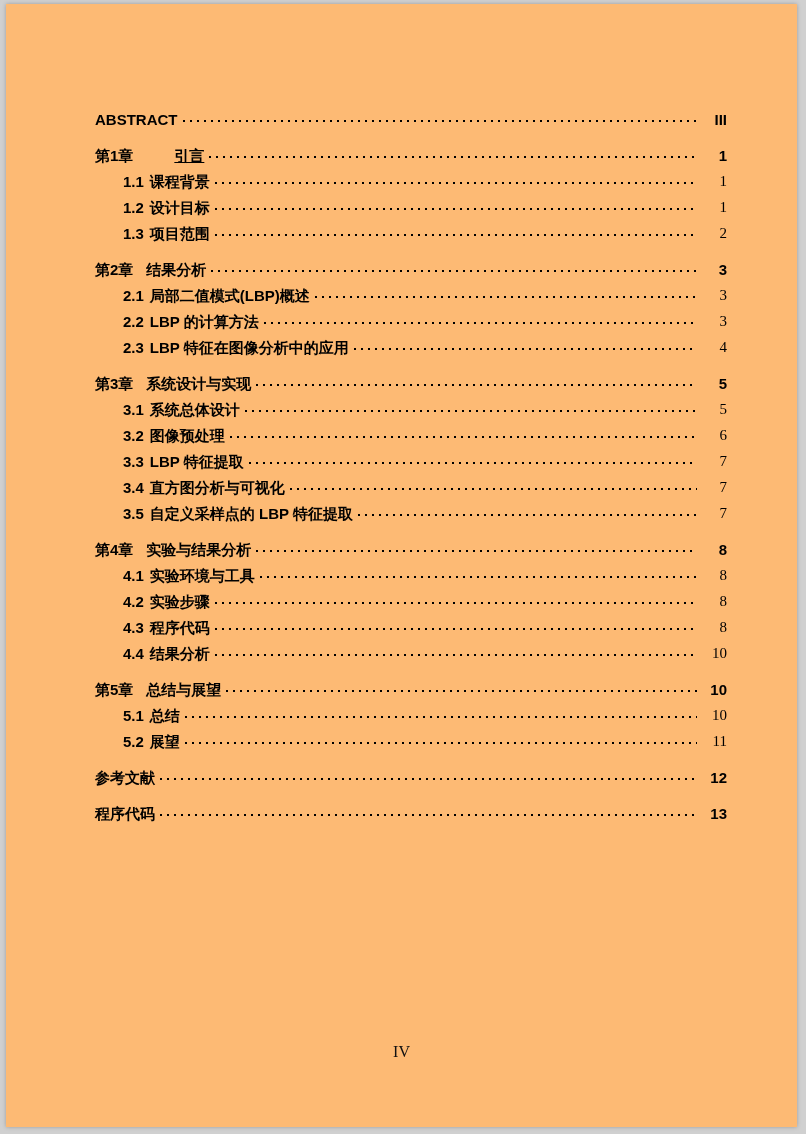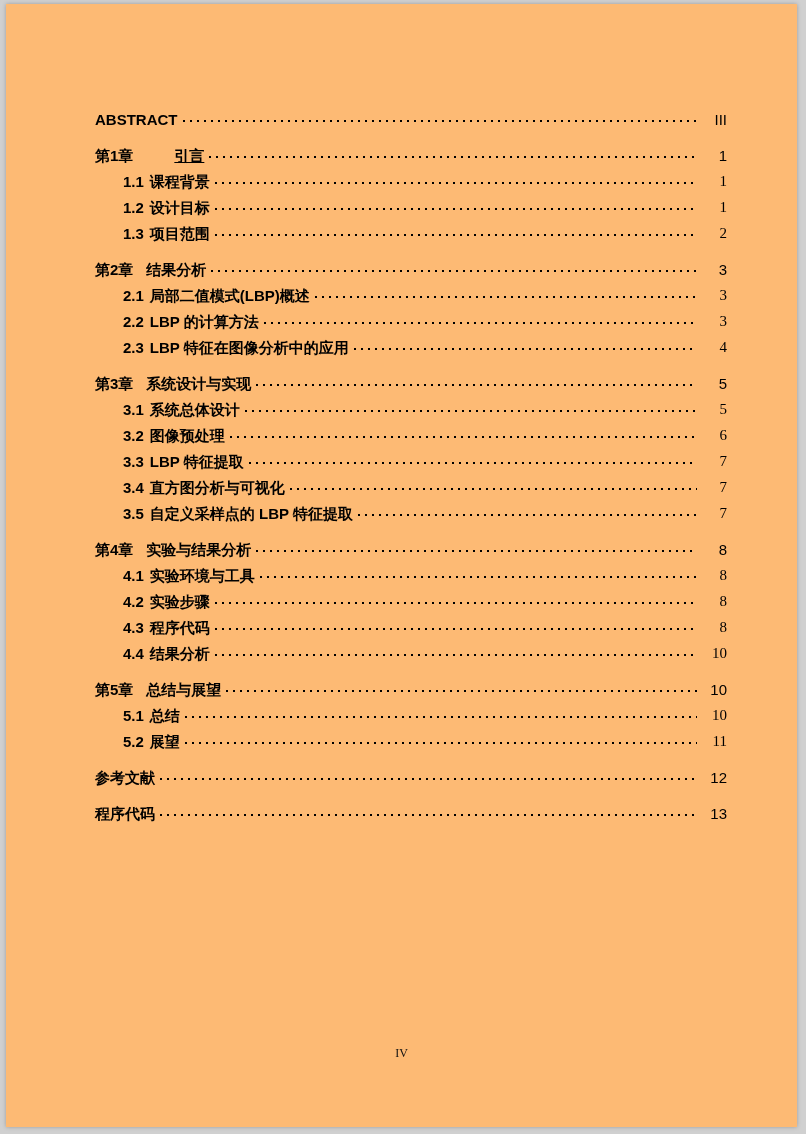--- a/index.html
+++ b/index.html
@@ -56,35 +56,35 @@
     align-self: stretch;
     margin: 0 4px 0 5px;
     background-image: repeating-linear-gradient(to right, #000 0 2px, transparent 2px 7px);
     background-size: 100% 2px;
     background-repeat: no-repeat;
     background-position: 0 calc(100% - 8px);
   }
   .pg {
     min-width: 26px;
     text-align: right;
-    font-weight: 400;
+    font-weight: 700;
   }
   .pg.serif {
     font-family: "Liberation Serif", "DejaVu Serif", serif;
     font-weight: 400;
     font-size: 15px;
   }
   .footer {
     position: absolute;
     left: 0;
     right: 0;
     bottom: 66px;
     text-align: center;
     font-family: "Liberation Serif", "DejaVu Serif", serif;
-    font-size: 12px;
+    font-size: 16px;
     color: #111;
   }
 </style>
 </head>
 <body>
 
 <div class="page">
   <div class="toc">
 
     <div class="row chapter" style="margin-top:0">

